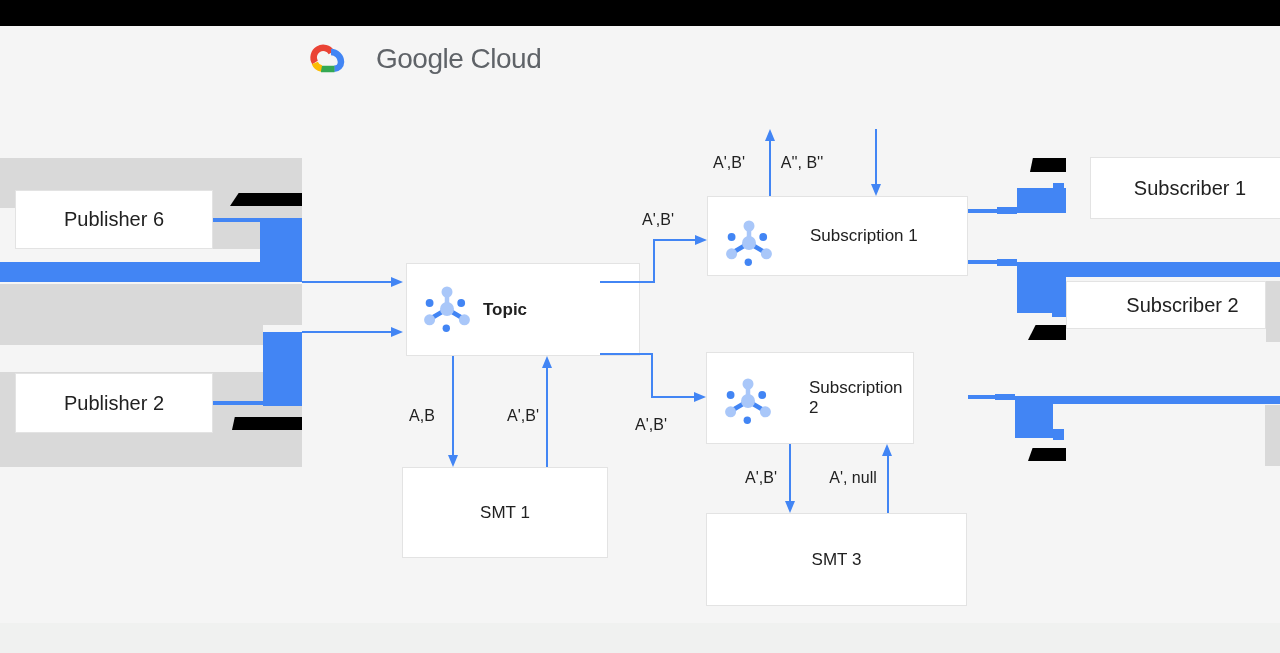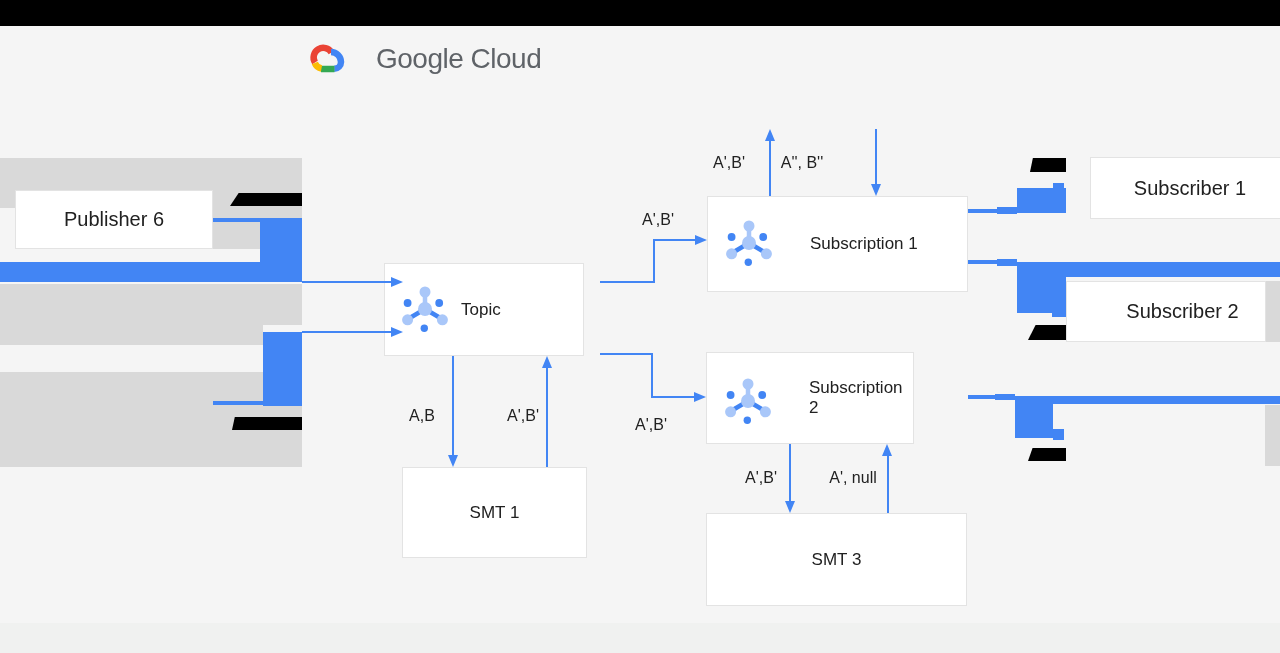--- a/index.html
+++ b/index.html
@@ -52,55 +52,58 @@
   <div class="abs blue" style="left:0;top:262px;width:260px;height:20px;"></div>
   <div class="abs blue" style="left:263px;top:332px;width:39px;height:74px;"></div>
   <div class="abs blue" style="left:213px;top:401px;width:50px;height:4px;"></div>
 
   <div class="abs blackfrag" style="left:230px;top:193px;width:72px;height:13px;clip-path:polygon(12% 0,100% 0,100% 100%,0 100%);"></div>
   <div class="abs blackfrag" style="left:232px;top:417px;width:70px;height:13px;clip-path:polygon(4% 0,100% 0,100% 100%,0 100%);"></div>
 
   <div class="box big" style="left:15px;top:190px;width:198px;height:59px;">
     <span>Publisher 6</span>
   </div>
+  <div class="box big" style="left:15px;top:373px;width:198px;height:60px;">
+    <span>Publisher 2</span>
+  </div>
 
   <div class="logo">
     <svg width="40" height="33" viewBox="0 0 40 32">
       <g fill="none" stroke-width="6.5">
         <path d="M7,19 A 9.5,9.5 0 0 1 23.5,9" stroke="#ea4335"></path>
         <path d="M23,8.5 A 10,10 0 0 1 33,18.5 A 6.8,6.8 0 0 1 26.2,25.3" stroke="#4285f4" stroke-linejoin="round"></path>
         <path d="M26.5,25.5 L13,25.5" stroke="#34a853"></path>
         <path d="M13.5,25 A 9,9 0 0 1 6.8,19.5" stroke="#fbbc05"></path>
       </g>
     </svg>
     <span class="logotext">Google Cloud</span>
   </div>
 
-  <div class="box mid pubsub" style="left:384px;top:263px;width:200px;height:93px;">
+  <div class="box mid pubsub" style="left:406px;top:263px;width:234px;height:93px;font-weight:bold;">
     <svg class="psicon" style="left:17px;top:22px;" viewBox="0 0 46 46">
       <line x1="23" y1="23" x2="23" y2="7" stroke="#a9c7f9" stroke-width="4.5"></line>
       <line x1="23" y1="23" x2="6" y2="33" stroke="#4285f4" stroke-width="4.5"></line>
       <line x1="23" y1="23" x2="40" y2="33" stroke="#4285f4" stroke-width="4.5"></line>
       <circle cx="23" cy="6" r="5.5" fill="#a9c7f9"></circle>
       <circle cx="5.6" cy="33.8" r="5.5" fill="#a9c7f9"></circle>
       <circle cx="40.4" cy="33.8" r="5.5" fill="#a9c7f9"></circle>
       <circle cx="5.6" cy="17" r="3.9" fill="#4285f4"></circle>
       <circle cx="37.2" cy="17" r="3.9" fill="#4285f4"></circle>
       <circle cx="22.3" cy="42.3" r="3.7" fill="#4285f4"></circle>
       <circle cx="23" cy="23" r="7" fill="#a9c7f9"></circle>
     </svg>
     <span class="nodelabel" style="left:76px;">Topic</span>
   </div>
 
-  <div class="box mid" style="left:402px;top:467px;width:185px;height:91px;">
+  <div class="box mid" style="left:402px;top:467px;width:206px;height:91px;">
     <span>SMT 1</span>
   </div>
 
 
-  <div class="box mid pubsub" style="left:707px;top:196px;width:261px;height:96px;">
+  <div class="box mid pubsub" style="left:707px;top:196px;width:261px;height:80px;">
     <svg class="psicon" style="left:18px;top:23px;" viewBox="0 0 46 46">
       <line x1="23" y1="23" x2="23" y2="7" stroke="#a9c7f9" stroke-width="4.5"></line>
       <line x1="23" y1="23" x2="6" y2="33" stroke="#4285f4" stroke-width="4.5"></line>
       <line x1="23" y1="23" x2="40" y2="33" stroke="#4285f4" stroke-width="4.5"></line>
       <circle cx="23" cy="6" r="5.5" fill="#a9c7f9"></circle>
       <circle cx="5.6" cy="33.8" r="5.5" fill="#a9c7f9"></circle>
       <circle cx="40.4" cy="33.8" r="5.5" fill="#a9c7f9"></circle>
       <circle cx="5.6" cy="17" r="3.9" fill="#4285f4"></circle>
       <circle cx="37.2" cy="17" r="3.9" fill="#4285f4"></circle>
       <circle cx="22.3" cy="42.3" r="3.7" fill="#4285f4"></circle>
@@ -193,17 +196,17 @@
   <div class="abs blue" style="left:1015px;top:396px;width:38px;height:42px;"></div>
   <div class="abs blue" style="left:1053px;top:429px;width:11px;height:11px;"></div>
 
   <div class="abs blackfrag" style="left:1030px;top:158px;width:36px;height:14px;clip-path:polygon(8% 0,100% 0,100% 100%,0 100%);"></div>
   <div class="abs blackfrag" style="left:1028px;top:325px;width:38px;height:15px;clip-path:polygon(20% 0,100% 0,100% 100%,0 100%);"></div>
   <div class="abs blackfrag" style="left:1028px;top:448px;width:38px;height:13px;clip-path:polygon(12% 0,100% 0,100% 100%,0 100%);"></div>
 
   <div class="box big" style="left:1066px;top:157px;width:200px;height:62px;margin-left:24px;">
     <span>Subscriber 1</span>
   </div>
-  <div class="box big" style="left:1066px;top:281px;width:200px;height:61px;padding-left:33px;">
+  <div class="box big" style="left:1066px;top:281px;width:200px;height:48px;padding-left:33px;">
     <span>Subscriber 2</span>
   </div>
 
 </div>
 
 </body></html>

